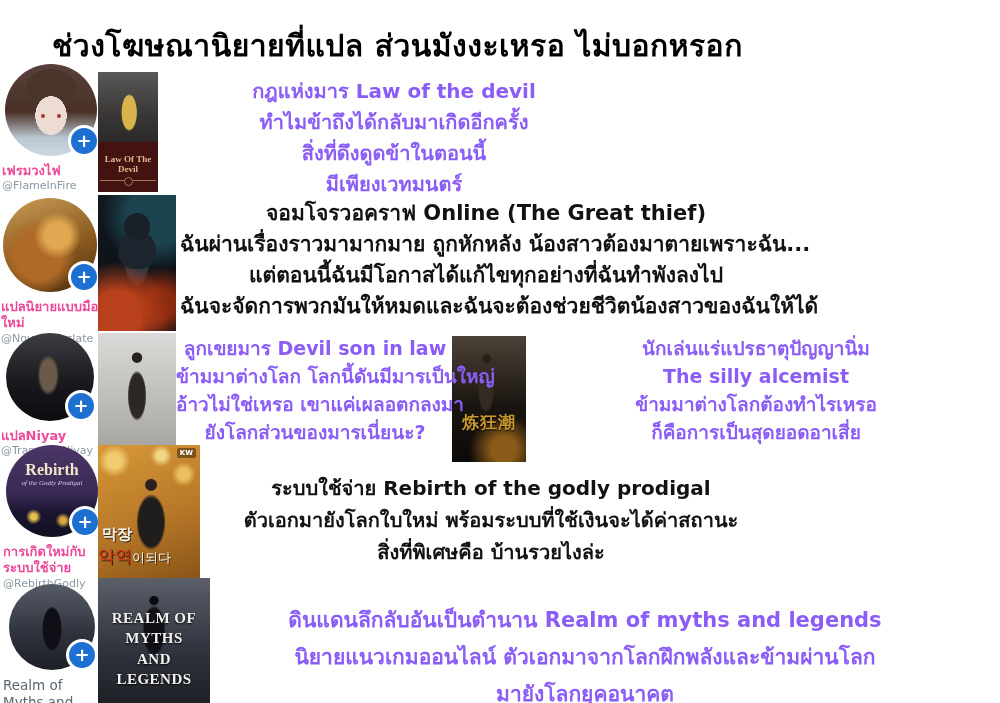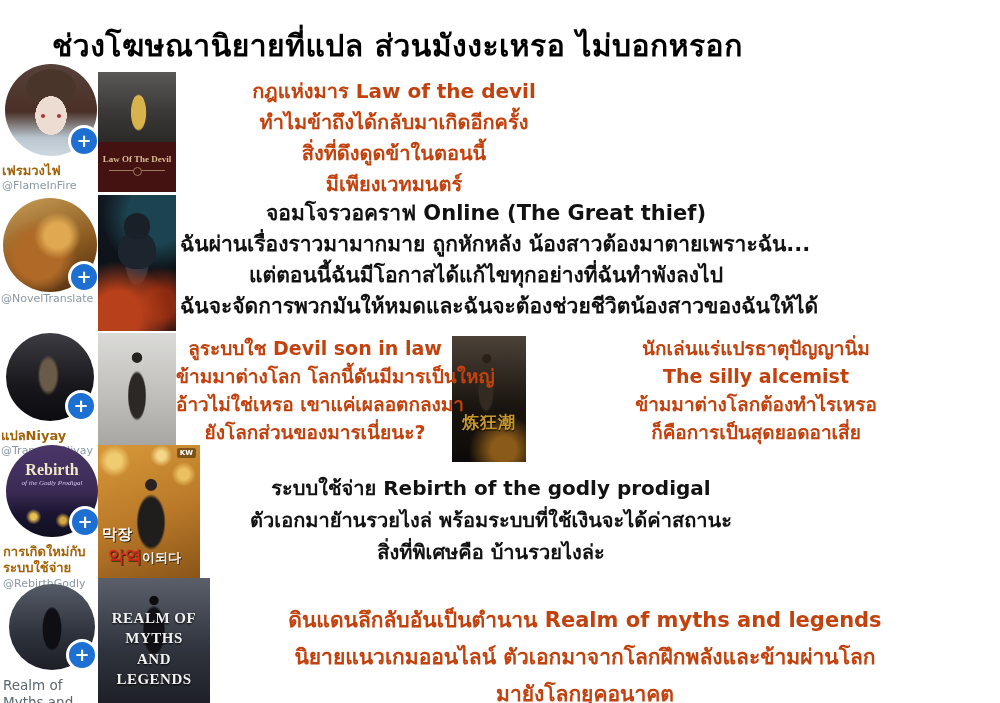--- a/index.html
+++ b/index.html
@@ -45,27 +45,27 @@
         font-family:"Liberation Serif","DejaVu Serif",serif;font-weight:bold;font-size:16px;}
   .av4-t2{position:absolute;top:34px;width:100%;text-align:center;color:#d8c8f0;
         font-family:"Liberation Serif","DejaVu Serif",serif;font-style:italic;font-size:7px;}
   .av5{background:
         radial-gradient(ellipse 16px 36px at 50% 52%, #0e0e14 0 55%, rgba(0,0,0,0) 62%),
         radial-gradient(circle at 50% 40%, #7a2a2a 0 4%, rgba(0,0,0,0) 9%),
         linear-gradient(180deg,#565c68 0%,#2e323c 58%,#1d1f26 100%);}
   .follow-btn{position:absolute;right:-3px;bottom:-1px;width:26px;height:26px;border-radius:50%;
         background:#1d6fd2;border:3px solid #fff;color:#fff;font-size:18px;font-weight:bold;
         display:flex;align-items:center;justify-content:center;line-height:1;cursor:pointer;}
-  .acc-name{margin-top:7px;font-size:13px;font-weight:bold;color:#a16207;line-height:1.25;}
+  .acc-name{margin-top:7px;font-size:13px;font-weight:bold;color:#ec4899;line-height:1.25;}
   .acc-handle{font-size:11px;color:#8a98a4;line-height:1.3;word-break:break-all;}
   .acc5 .acc-name{font-weight:400;color:#5b6770;font-size:13.5px;}
 
   
   .cover{position:absolute;overflow:hidden;}
-  .cover1{left:98px;top:72px;width:78px;height:120px;background:#0369a1;}
+  .cover1{left:98px;top:72px;width:60px;height:120px;background:#0369a1;}
   .c1-img{width:100%;height:70px;background:
         radial-gradient(ellipse 13px 30px at 52% 58%, #d8b24a 0 55%, rgba(0,0,0,0) 62%),
         radial-gradient(ellipse 8px 9px at 52% 42%, #e8d0b8 0 60%, rgba(0,0,0,0) 70%),
         linear-gradient(180deg,#5a5856 0%,#3a3836 60%,#2c2a28 100%);}
   .c1-band{width:100%;height:50px;background:#451212;color:#d8bd93;text-align:center;
         font-family:"Liberation Serif","DejaVu Serif",serif;}
   .c1-title{font-size:9px;font-weight:bold;padding-top:12px;}
   .c1-rule{margin:6px auto 0;width:56px;border-top:1px solid #9a7a5a;position:relative;}
   .c1-rule::after{content:"";position:absolute;left:24px;top:-4px;width:7px;height:7px;border-radius:50%;
         border:1px solid #9a7a5a;background:#451212;}
@@ -85,21 +85,21 @@
         radial-gradient(circle at 16% 12%, #f0cc70 0 5%, rgba(0,0,0,0) 11%),
         radial-gradient(circle at 84% 22%, #ecc060 0 4%, rgba(0,0,0,0) 9%),
         radial-gradient(circle at 62% 8%, #f4d888 0 3%, rgba(0,0,0,0) 8%),
         radial-gradient(ellipse 23px 44px at 52% 58%, #201e1c 0 55%, rgba(0,0,0,0) 64%),
         radial-gradient(ellipse 9px 9px at 52% 30%, #2a2220 0 60%, rgba(0,0,0,0) 72%),
         linear-gradient(160deg,#d89838 0%,#b87828 55%,#8a5518 100%);}
   .c4-logo{position:absolute;right:4px;top:3px;font-size:7px;font-weight:bold;color:#fff;
         background:rgba(60,40,10,.55);padding:1px 3px;border-radius:2px;}
   .c4-l1{position:absolute;left:4px;bottom:34px;font-size:15px;font-weight:800;color:#f4f4f4;
         text-shadow:1px 1px 0 #3a2a08;}
-  .c4-l2{position:absolute;left:10px;bottom:10px;font-size:13px;font-weight:700;color:#f4f4f4;
+  .c4-l2{position:absolute;left:0;bottom:10px;font-size:13px;font-weight:400;color:#f4f4f4;
         text-shadow:1px 1px 0 #3a2a08;}
   .c4-red{color:#d42a1e;font-size:17px;}
   .cover5{left:98px;top:578px;width:112px;height:125px;background:
         radial-gradient(ellipse 18px 40px at 50% 42%, #101016 0 55%, rgba(0,0,0,0) 63%),
         radial-gradient(ellipse 7px 7px at 50% 18%, #0c0c10 0 60%, rgba(0,0,0,0) 72%),
         radial-gradient(circle at 50% 38%, #7a2430 0 3%, rgba(0,0,0,0) 8%),
         linear-gradient(180deg,#5a5f6a 0%,#31353f 55%,#1e2026 100%);}
   .c5-t{position:absolute;left:0;bottom:14px;width:100%;text-align:center;color:#f2f2f2;
         font-family:"Liberation Serif","DejaVu Serif",serif;font-weight:bold;font-size:15px;
         letter-spacing:.5px;line-height:1.35;text-shadow:0 1px 2px #000;}
@@ -107,21 +107,21 @@
         radial-gradient(ellipse 13px 34px at 46% 44%, #332b22 0 52%, rgba(0,0,0,0) 62%),
         radial-gradient(ellipse 7px 7px at 47% 18%, #2a2018 0 60%, rgba(0,0,0,0) 72%),
         radial-gradient(circle at 70% 90%, #8a5a18 0 10%, rgba(0,0,0,0) 28%),
         linear-gradient(180deg,#4c4238 0%,#1a1510 55%,#0c0a08 100%);}
   .cm-title{position:absolute;left:0;bottom:28px;width:100%;text-align:center;color:#c8982e;
         font-weight:bold;font-size:17px;letter-spacing:1px;text-shadow:0 1px 1px #000;}
 
   
   .blurb{position:absolute;text-align:center;font-weight:bold;}
   .blurb div{white-space:nowrap;}
-  .blue{color:#c2410c;}
+  .blue{color:#8b5cf6;}
   .black{color:#121212;}
   .blurb1{left:178px;top:76px;width:432px;font-size:20px;line-height:31px;}
   .blurb2{left:180px;top:198px;width:612px;font-size:21px;line-height:31px;}
   .blurb3{left:176px;top:334px;width:278px;font-size:19px;line-height:28px;}
   .blurb4{left:544px;top:334px;width:424px;font-size:19px;line-height:28px;}
   .blurb5{left:184px;top:472px;width:614px;font-size:20px;line-height:32px;}
   .blurb6{left:194px;top:602px;width:782px;font-size:21px;line-height:37px;}
 </style>
 </head>
 <body>
@@ -141,20 +141,21 @@
     <div class="acc-handle">@FlameInFire</div>
   </div>
 
   <div class="account acc2">
     <div class="avatar-wrap aw2">
       <div class="avatar av2"></div>
       <div class="follow-btn">
           <span>+</span>
         </div>
     </div>
+    <div class="acc-name">แปลนิยายแบบมือใหม่</div>
     <div class="acc-handle">@NovelTranslate</div>
   </div>
 
   <div class="account acc3">
     <div class="avatar-wrap aw3">
       <div class="avatar av3"></div>
       <div class="follow-btn">
           <span>+</span>
         </div>
     </div>
@@ -225,36 +226,36 @@
   </div>
 
   <div class="blurb blurb2 black">
     <div>จอมโจรวอคราฟ Online (The Great thief)</div>
     <div>ฉันผ่านเรื่องราวมามากมาย ถูกหักหลัง น้องสาวต้องมาตายเพราะฉัน...</div>
     <div>แต่ตอนนี้ฉันมีโอกาสได้แก้ไขทุกอย่างที่ฉันทำพังลงไป</div>
     <div>ฉันจะจัดการพวกมันให้หมดและฉันจะต้องช่วยชีวิตน้องสาวของฉันให้ได้</div>
   </div>
 
   <div class="blurb blurb3 blue">
-    <div>ลูระบบใช Devil son in law</div>
+    <div>ลูกเขยมาร Devil son in law</div>
     <div>ข้ามมาต่างโลก โลกนี้ดันมีมารเป็นใหญ่</div>
     <div>อ้าวไม่ใช่เหรอ เขาแค่เผลอตกลงมา</div>
     <div>ยังโลกส่วนของมารเนี่ยนะ?</div>
   </div>
 
   <div class="blurb blurb4 blue">
     <div>นักเล่นแร่แปรธาตุปัญญานิ่ม</div>
     <div>The silly alcemist</div>
     <div>ข้ามมาต่างโลกต้องทำไรเหรอ</div>
     <div>ก็คือการเป็นสุดยอดอาเสี่ย</div>
   </div>
 
   <div class="blurb blurb5 black">
     <div>ระบบใช้จ่าย Rebirth of the godly prodigal</div>
-    <div>ตัวเอกมายัานรวยไงล่ พร้อมระบบที่ใช้เงินจะได้ค่าสถานะ</div>
+    <div>ตัวเอกมายังโลกใบใหม่ พร้อมระบบที่ใช้เงินจะได้ค่าสถานะ</div>
     <div>สิ่งที่พิเศษคือ บ้านรวยไงล่ะ</div>
   </div>
 
   <div class="blurb blurb6 blue">
     <div>ดินแดนลึกลับอันเป็นตำนาน Realm of myths and legends</div>
     <div>นิยายแนวเกมออนไลน์ ตัวเอกมาจากโลกฝึกพลังและข้ามผ่านโลก</div>
     <div>มายังโลกยุคอนาคต</div>
   </div>
 
 </div>

